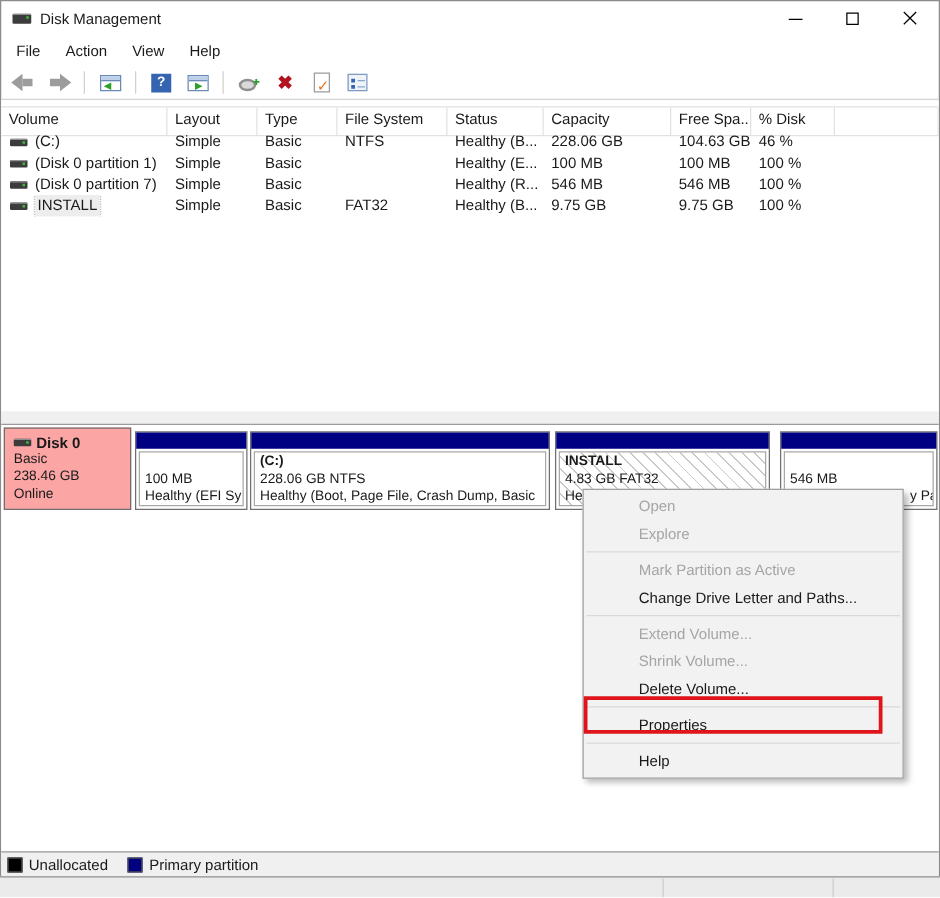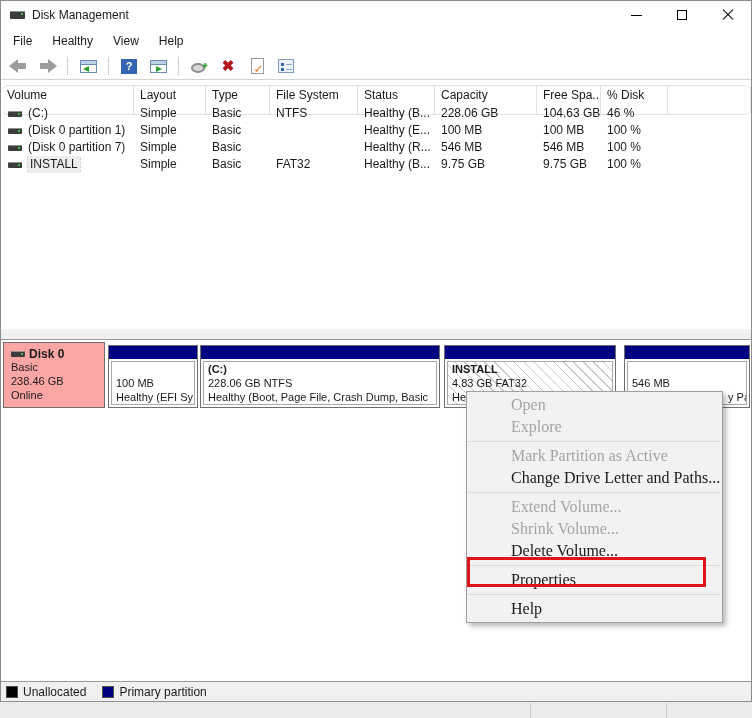--- a/index.html
+++ b/index.html
@@ -64,22 +64,22 @@
   .tb-doc::after { content:"✓"; position:absolute; right:-1px; bottom:-2px;
       color:#e5731f; font:bold 12px/12px "DejaVu Sans",sans-serif; }
   .tb-list { width:16px; height:14px; border:1px solid #7d9cc0; background:#eef3fa; position:relative; }
   .tb-list::before { content:""; position:absolute; left:2px; top:3px; width:3px; height:3px;
       background:#3565b0; box-shadow:0 5px 0 #3565b0; }
   .tb-list::after { content:""; position:absolute; left:7px; top:4px; width:6px; height:1px;
       background:#8aa7cc; box-shadow:0 5px 0 #8aa7cc; }
 
   
   .listpane { position:absolute; top:79px; left:0; right:0; height:248px; background:#fff; }
-  .lv-header { position:absolute; top:5px; left:0; right:0; height:30px; display:flex;
-               border-top:1px solid #e2e2e2; border-bottom:1px solid #e2e2e2; font-size:12px;border-radius:8px; }
+  .lv-header { position:absolute; top:5px; left:0; right:0; height:24px; display:flex;
+               border-top:1px solid #e2e2e2; border-bottom:1px solid #e2e2e2; font-size:12px; }
   .lv-hcell { border-right:1px solid #e2e2e2; padding:2px 0 0 6px; overflow:hidden; white-space:nowrap; flex:none; }
   .lv-hfill { flex:1; }
   .lv-rows { position:absolute; top:25px; left:0; right:0; }
   .lv-row { display:flex; height:17px; line-height:17px; font-size:12px; }
   .lv-cell { padding-left:6px; overflow:hidden; white-space:nowrap; flex:none; }
   .lv-vol { display:flex; align-items:center; gap:6px; padding-left:7px; }
   .sel-label { background:#ededed; outline:1px dotted #bcbcbc; padding:0 2px; }
 
   .splitter { position:absolute; top:327px; left:0; right:0; height:12px; background:#f0f0f0;
               border-top:1px solid #fff; border-bottom:1px solid #9a9a9a; }
@@ -104,22 +104,22 @@
   .legend { position:absolute; top:680px; left:0; right:0; height:20px; background:#f0f0f0;
             border-top:1px solid #9a9a9a; display:flex; align-items:center;
             padding-left:5px; gap:16px; font-size:12px; }
   .leg-item { display:flex; align-items:center; gap:5px; }
   .swatch { width:12px; height:12px; border:1px solid #4d4d4d; flex:none; }
 
   
   .ctx { position:absolute; left:465px; top:390px; width:257px; background:#f2f2f2;
          border:1px solid #a0a0a0; box-shadow:3px 3px 5px rgba(0,0,0,.28);
          padding:2px 0; z-index:10; }
-  .ctx-item { height:22px; line-height:22px; padding-left:44px; font-size:16px;
-              white-space:nowrap; overflow:hidden;font-family:Liberation Serif, serif; }
+  .ctx-item { height:22px; line-height:22px; padding-left:44px; font-size:12px;
+              white-space:nowrap; overflow:hidden; }
   .ctx-item.disabled { color:#a5a5a5; }
   .ctx-sep { height:1px; background:#d9d9d9; margin:3px 2px; }
   .annot { position:absolute; left:466px; top:556px; width:239px; height:30px;
            border:3px solid #e0151b; z-index:12; pointer-events:none; }
 
   
   .below { position:absolute; top:701px; left:0; right:0; height:17px; background:#ebebeb;
            border-top:1px solid #909090; }
   .below .vdiv { position:absolute; top:1px; bottom:0; width:1px; background:#cdcdcd; }
 </style>
@@ -140,21 +140,21 @@
             <span class="wc-max"></span>
           </div>
         <div class="wc">
             <span class="wc-x"></span>
           </div>
       </div>
     </div>
 
     <div class="menubar">
       <span class="menu-item">File</span>
-      <span class="menu-item">Healthy</span>
+      <span class="menu-item">Action</span>
       <span class="menu-item">View</span>
       <span class="menu-item">Help</span>
     </div>
 
     <div class="toolbar">
       <div class="tb-btn">
           <span class="arrw left"></span>
         </div>
       <div class="tb-btn">
           <span class="arrw right"></span>

